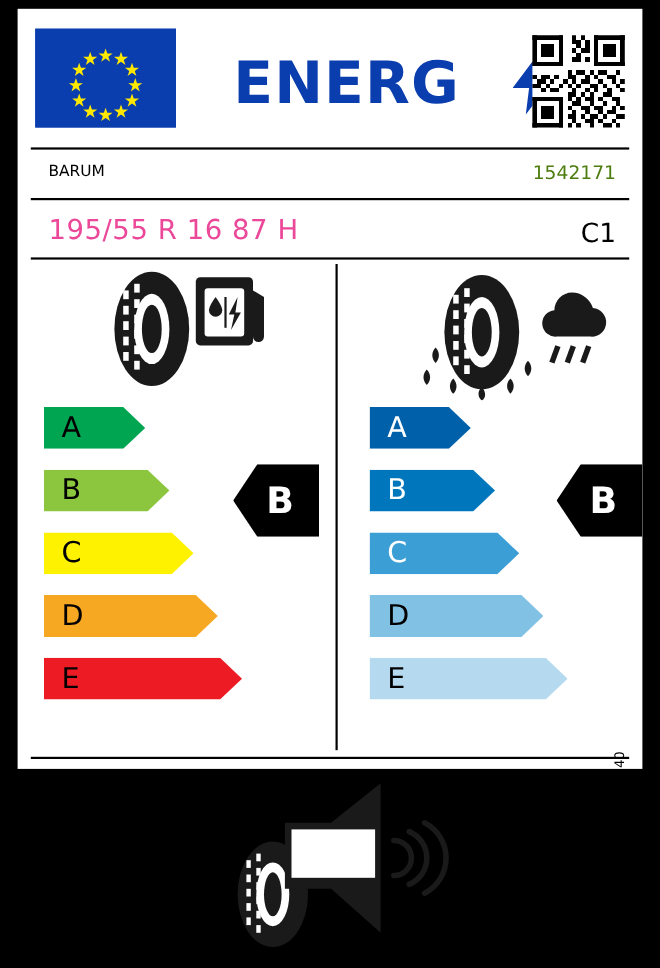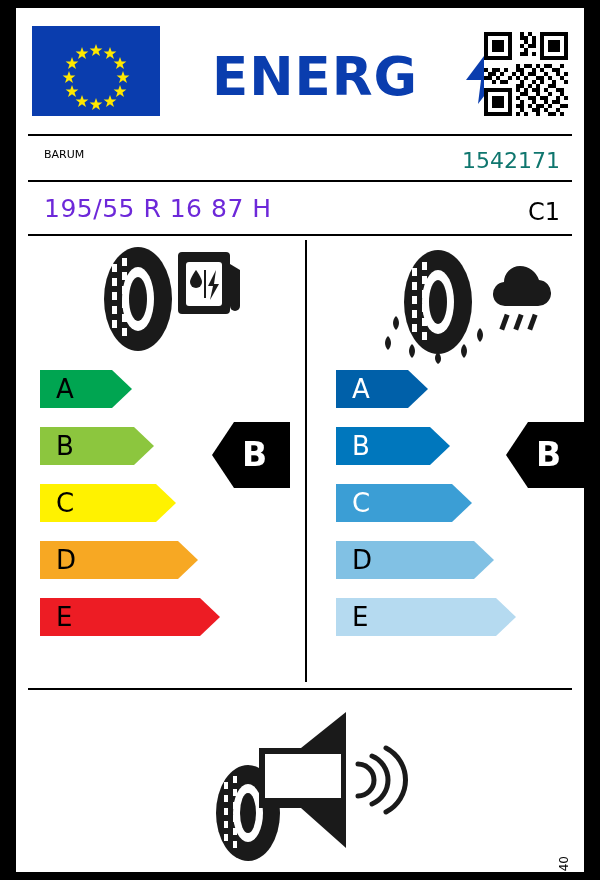--- a/index.html
+++ b/index.html
@@ -10,21 +10,21 @@
   body {
     width: 600px;
     height: 880px;
     font-family: "DejaVu Sans", "Liberation Sans", sans-serif;
   }
   .label {
     position: absolute;
     left: 16px;
     top: 8px;
     width: 568px;
-    height: 864px;
+    height: 691px;
     background: #fff;
     box-sizing: border-box;
   }
   
   .header {
     position: absolute;
     left: 16px;
     top: 18px;
     width: 536px;
     height: 100px;
@@ -64,37 +64,37 @@
   }
   
   .rule {
     position: absolute;
     background: #000;
   }
   .brand {
     position: absolute;
     left: 28px;
     top: 140px;
-    font-size: 11px;
+    font-size: 14px;
     color: #000;
   }
   .model {
     position: absolute;
     right: 24px;
     top: 140px;
-    font-size: 22px;
-    color: #0f766e;
+    font-size: 17px;
+    color: #4d7c0f;
     text-align: right;
   }
   .size {
     position: absolute;
     left: 28px;
     top: 186px;
     font-size: 25px;
-    color: #6d28d9;
+    color: #ec4899;
     letter-spacing: 0.5px;
   }
   .classcode {
     position: absolute;
     right: 24px;
     top: 190px;
     font-size: 24px;
     color: #000;
   }
   

